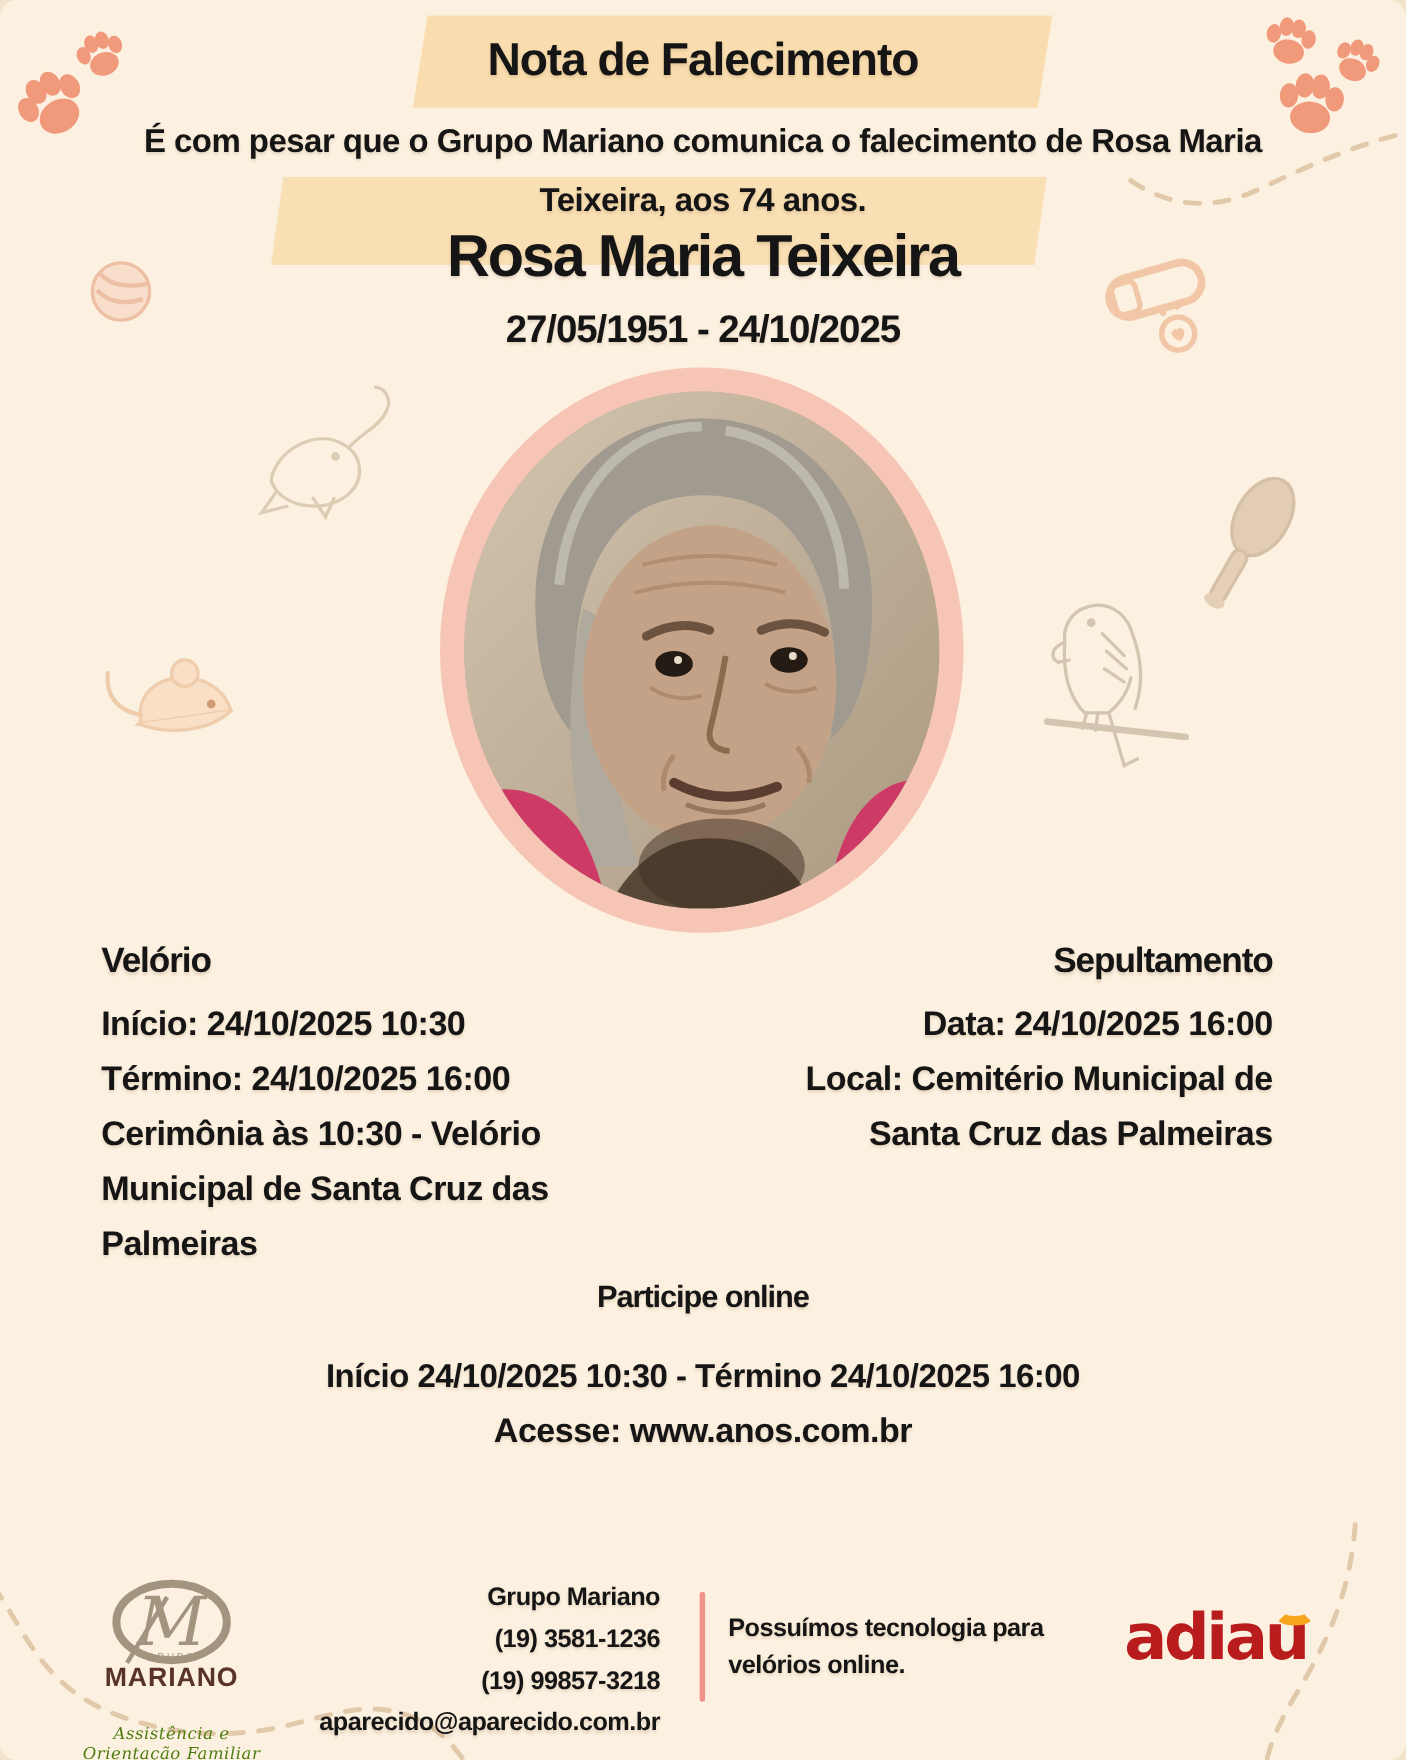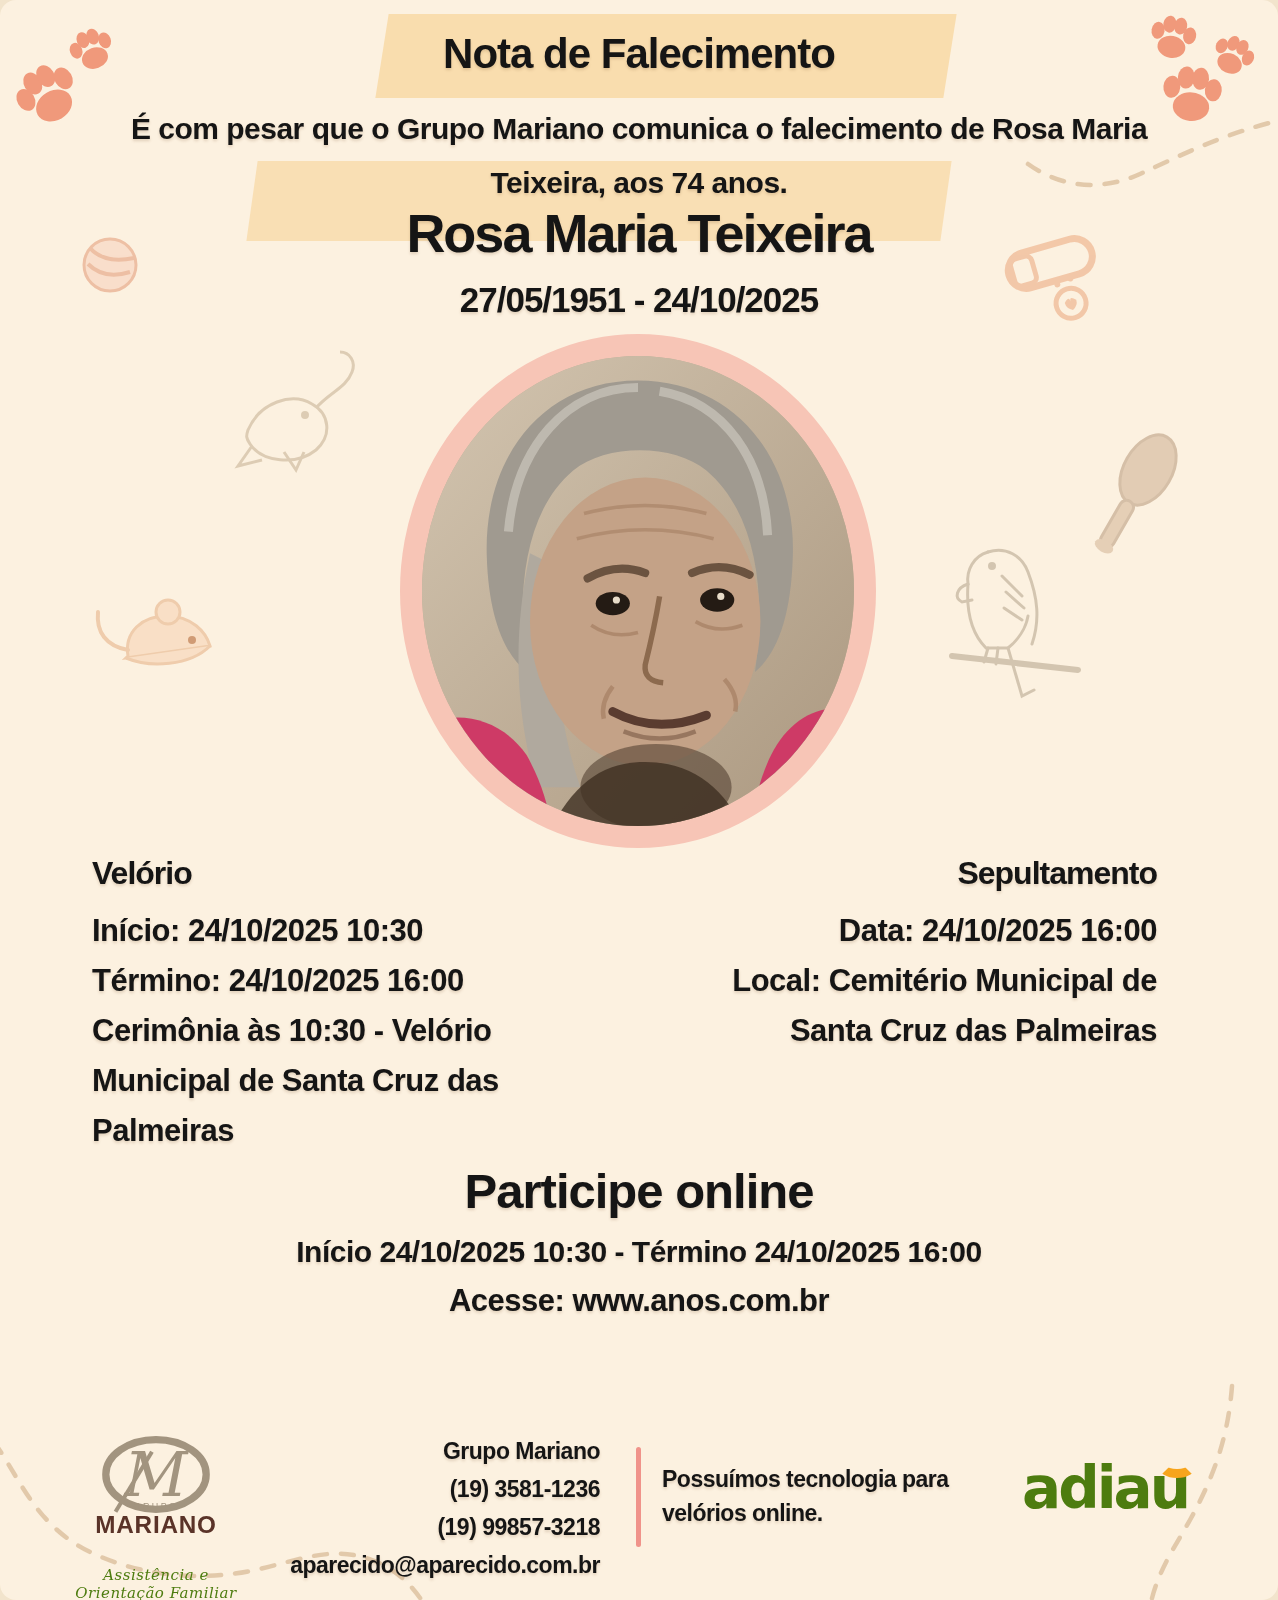--- a/index.html
+++ b/index.html
@@ -37,38 +37,38 @@
     border-radius:50%;border:22px solid #f7c5b6;box-sizing:border-box;overflow:hidden;
     background:#bfae97;
   }
   .photo svg{display:block;width:100%;height:100%;}
 
   .section-h{font-size:32px;letter-spacing:-1px;}
   .velorio{left:92px;top:855px;width:500px;text-align:left;}
   .sepultamento{right:121px;top:855px;width:480px;text-align:right;}
   .details-lines{margin-top:14px;font-size:31px;line-height:50px;}
 
-  .online-title{top:1163px;font-size:49px;letter-spacing:-1px;}
+  .online-title{top:1163px;font-size:28px;letter-spacing:-1px;}
   .online-sched{top:1235px;font-size:30px;}
   .online-access{top:1283px;font-size:31px;}
 
   .mariano{position:absolute;z-index:3;left:68px;top:1434px;width:176px;text-align:center;}
   .mariano-tagline{
     font-family:"DejaVu Serif", serif;font-style:italic;font-size:15px;
     color:#4d7c0f;margin-top:20px;letter-spacing:0.5px;
   }
   .contact{right:678px;top:1432px;width:420px;text-align:right;font-size:23px;line-height:38px;}
   .divider{position:absolute;z-index:3;left:636px;top:1447px;width:5px;height:100px;
     background:#f0938a;border-radius:3px;}
   .technote{left:662px;top:1462px;width:322px;font-size:23px;line-height:34px;text-align:left;}
 
   .adiau{position:absolute;z-index:3;left:1022px;top:1448px;width:190px;height:80px;}
   .adiau-text{
     font-family:"DejaVu Sans", sans-serif;font-weight:bold;font-size:58px;
-    color:#4d7c0f;letter-spacing:-3px;line-height:80px;text-align:right;
+    color:#b91c1c;letter-spacing:-3px;line-height:80px;text-align:right;
   }
   .adiau-breve{
     position:absolute;right:16px;top:6px;width:38px;height:24px;
     border:9px solid transparent;border-bottom-color:#f7a51d;border-radius:50%;
     box-sizing:border-box;
   }
 </style>
 </head>
 <body>
 

